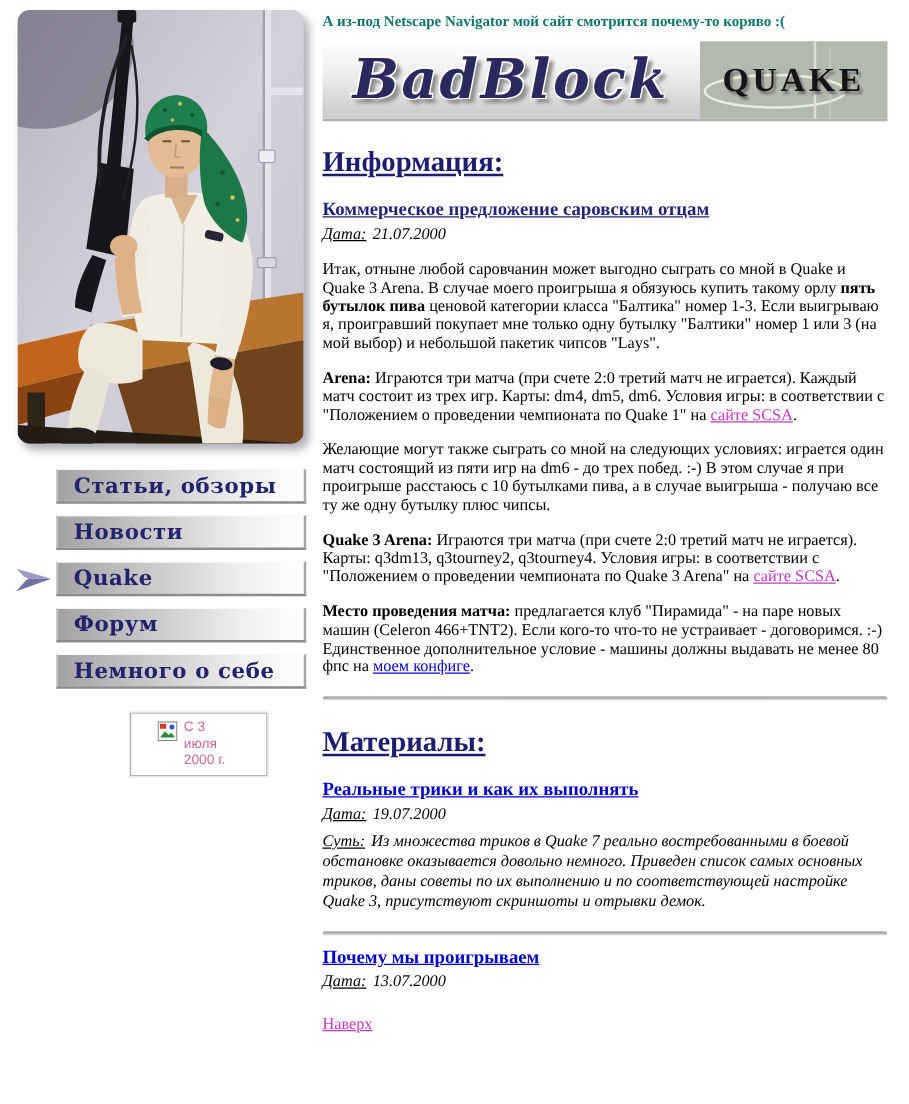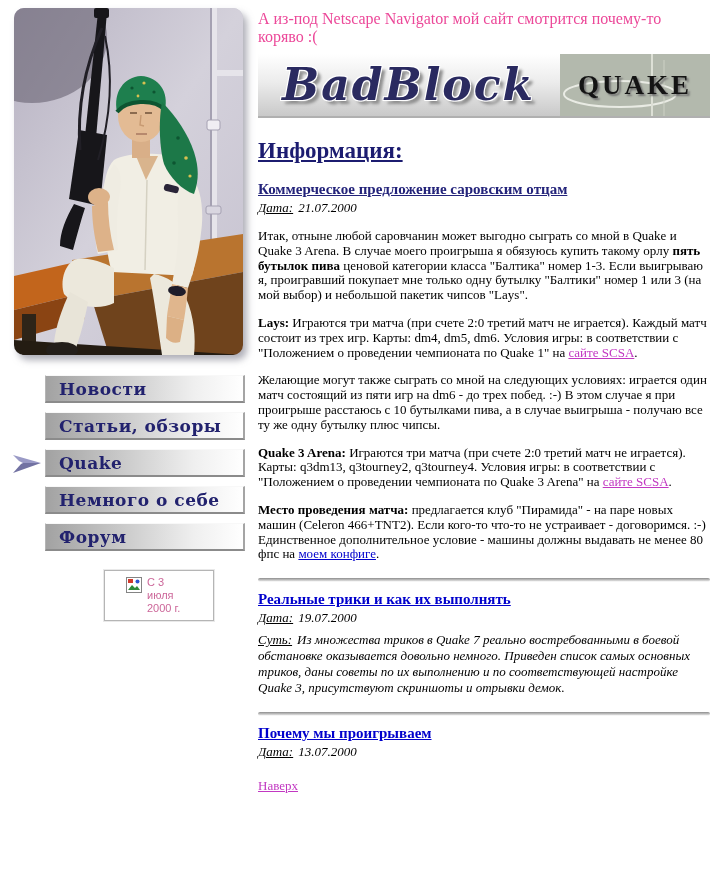--- a/index.html
+++ b/index.html
@@ -29,21 +29,21 @@
   .counter{
     position:absolute;left:104px;top:570px;width:66px;
     border:1px solid #b5b5b5;outline:1px solid #e9e9e9;
     padding:5px 21px;display:flex;gap:5px;align-items:flex-start;
     font-family:"Liberation Sans",sans-serif;font-size:11px;line-height:13px;
     color:#cc6699;background:#fff;
   }
   .counter svg{flex:0 0 auto;margin-top:1px;}
   
   .main{position:absolute;left:258px;top:8px;width:452px;}
-  .note{font-size:16px;color:#ec4899;margin:2px 0 8px;}
+  .note{font-size:12px;color:#0f766e;margin:2px 0 8px;font-weight:bold;}
   .banner{display:flex;height:62px;border-bottom:2px solid #b0b0b0;}
   .banner-left{
     flex:1;overflow:hidden;display:flex;align-items:center;padding-left:24px;
     background:linear-gradient(180deg,#ffffff 0%,#ececec 45%,#c9c9c9 100%);
   }
   .script{
     font-family:"DejaVu Serif",serif;font-style:italic;font-weight:bold;
     font-size:44px;line-height:1;color:#2a2a60;letter-spacing:2px;
     text-shadow:-1px -1px 0 #fff,1px -1px 0 #fff,-1px 1px 0 #fff,1px 1px 0 #fff,4px 4px 3px #8f8f8f;
   }
@@ -149,25 +149,25 @@
     <path d="M88,20 C70,60 63,100 66,142" stroke="#211f26" stroke-width="3" fill="none"></path>
     <path d="M91,28 C100,70 96,112 84,152" stroke="#211f26" stroke-width="2" fill="none"></path>
 
     <path d="M100,156 C90,170 84,195 82,220 C81,232 82,240 84,246 L104,242 C102,222 103,200 106,184 C108,170 106,160 100,156 Z" fill="#efece2"></path>
     <path d="M84,244 C80,228 78,212 78,198 L94,194 C94,210 96,226 100,242 Z" fill="#ddb289"></path>
     <ellipse cx="85" cy="189" rx="11" ry="9" fill="#ddb289"></ellipse>
   </svg>
 </div>
 
 <nav class="nav">
+  <div class="navbtn">Статьи, обзоры</div>
   <div class="navbtn">Новости</div>
-  <div class="navbtn">Статьи, обзоры</div>
   <div class="navbtn">Quake</div>
+  <div class="navbtn">Форум</div>
   <div class="navbtn">Немного о себе</div>
-  <div class="navbtn">Форум</div>
 </nav>
 
 <div class="nav-arrow">
   <svg width="30" height="24" viewBox="0 0 30 24">
     <polygon points="0,3 28,11 10,11 6,9" fill="#9a9ac6"></polygon>
     <polygon points="28,11 0,21 8,12 10,11" fill="#7272a2"></polygon>
   </svg>
 </div>
 
 <div class="counter">
@@ -199,27 +199,28 @@
   </div>
 
   <h1>Информация:</h1>
 
   <a href="#" class="art-title navy">Коммерческое предложение саровским отцам</a>
   <div class="dateline">
     <span class="lbl">Дата:</span><span>21.07.2000</span>
   </div>
 
   <p class="body"><span>Итак, отныне любой саровчанин может выгодно сыграть со мной в Quake и Quake 3 Arena. В случае моего проигрыша я обязуюсь купить такому орлу </span><span class="b">пять бутылок пива</span><span> ценовой категории класса "Балтика" номер 1-3. Если выигрываю я, проигравший покупает мне только одну бутылку "Балтики" номер 1 или 3 (на мой выбор) и небольшой пакетик чипсов "Lays".</span></p>
-  <p class="body"><span class="b">Lays:</span><span> Играются три матча (при счете 2:0 третий матч не играется). Каждый матч состоит из трех игр. Карты: dm4, dm5, dm6. Условия игры: в соответствии с "Положением о проведении чемпионата по Quake 1" на </span><a href="#" class="lm">сайте SCSA</a><span>.</span></p>
+  <p class="body"><span class="b">Arena:</span><span> Играются три матча (при счете 2:0 третий матч не играется). Каждый матч состоит из трех игр. Карты: dm4, dm5, dm6. Условия игры: в соответствии с "Положением о проведении чемпионата по Quake 1" на </span><a href="#" class="lm">сайте SCSA</a><span>.</span></p>
   <p class="body"><span>Желающие могут также сыграть со мной на следующих условиях: играется один матч состоящий из пяти игр на dm6 - до трех побед. :-) В этом случае я при проигрыше расстаюсь с 10 бутылками пива, а в случае выигрыша - получаю все ту же одну бутылку плюс чипсы.</span></p>
   <p class="body"><span class="b">Quake 3 Arena:</span><span> Играются три матча (при счете 2:0 третий матч не играется). Карты: q3dm13, q3tourney2, q3tourney4. Условия игры: в соответствии с "Положением о проведении чемпионата по Quake 3 Arena" на </span><a href="#" class="lm">сайте SCSA</a><span>.</span></p>
   <p class="body"><span class="b">Место проведения матча:</span><span> предлагается клуб "Пирамида" - на паре новых машин (Celeron 466+TNT2). Если кого-то что-то не устраивает - договоримся. :-) Единственное дополнительное условие - машины должны выдавать не менее 80 фпс на </span><a href="#" class="lb">моем конфиге</a><span>.</span></p>
 
   <hr class="div3d">
 
+  <h1>Материалы:</h1>
 
   <a href="#" class="art-title blue">Реальные трики и как их выполнять</a>
   <div class="dateline">
     <span class="lbl">Дата:</span><span>19.07.2000</span>
   </div>
   <div class="sumline">
     <span class="lbl">Суть:</span><span>Из множества триков в Quake 7 реально востребованными в боевой обстановке оказывается довольно немного. Приведен список самых основных триков, даны советы по их выполнению и по соответствующей настройке Quake 3, присутствуют скриншоты и отрывки демок.</span>
   </div>
 
   <hr class="div3d">

